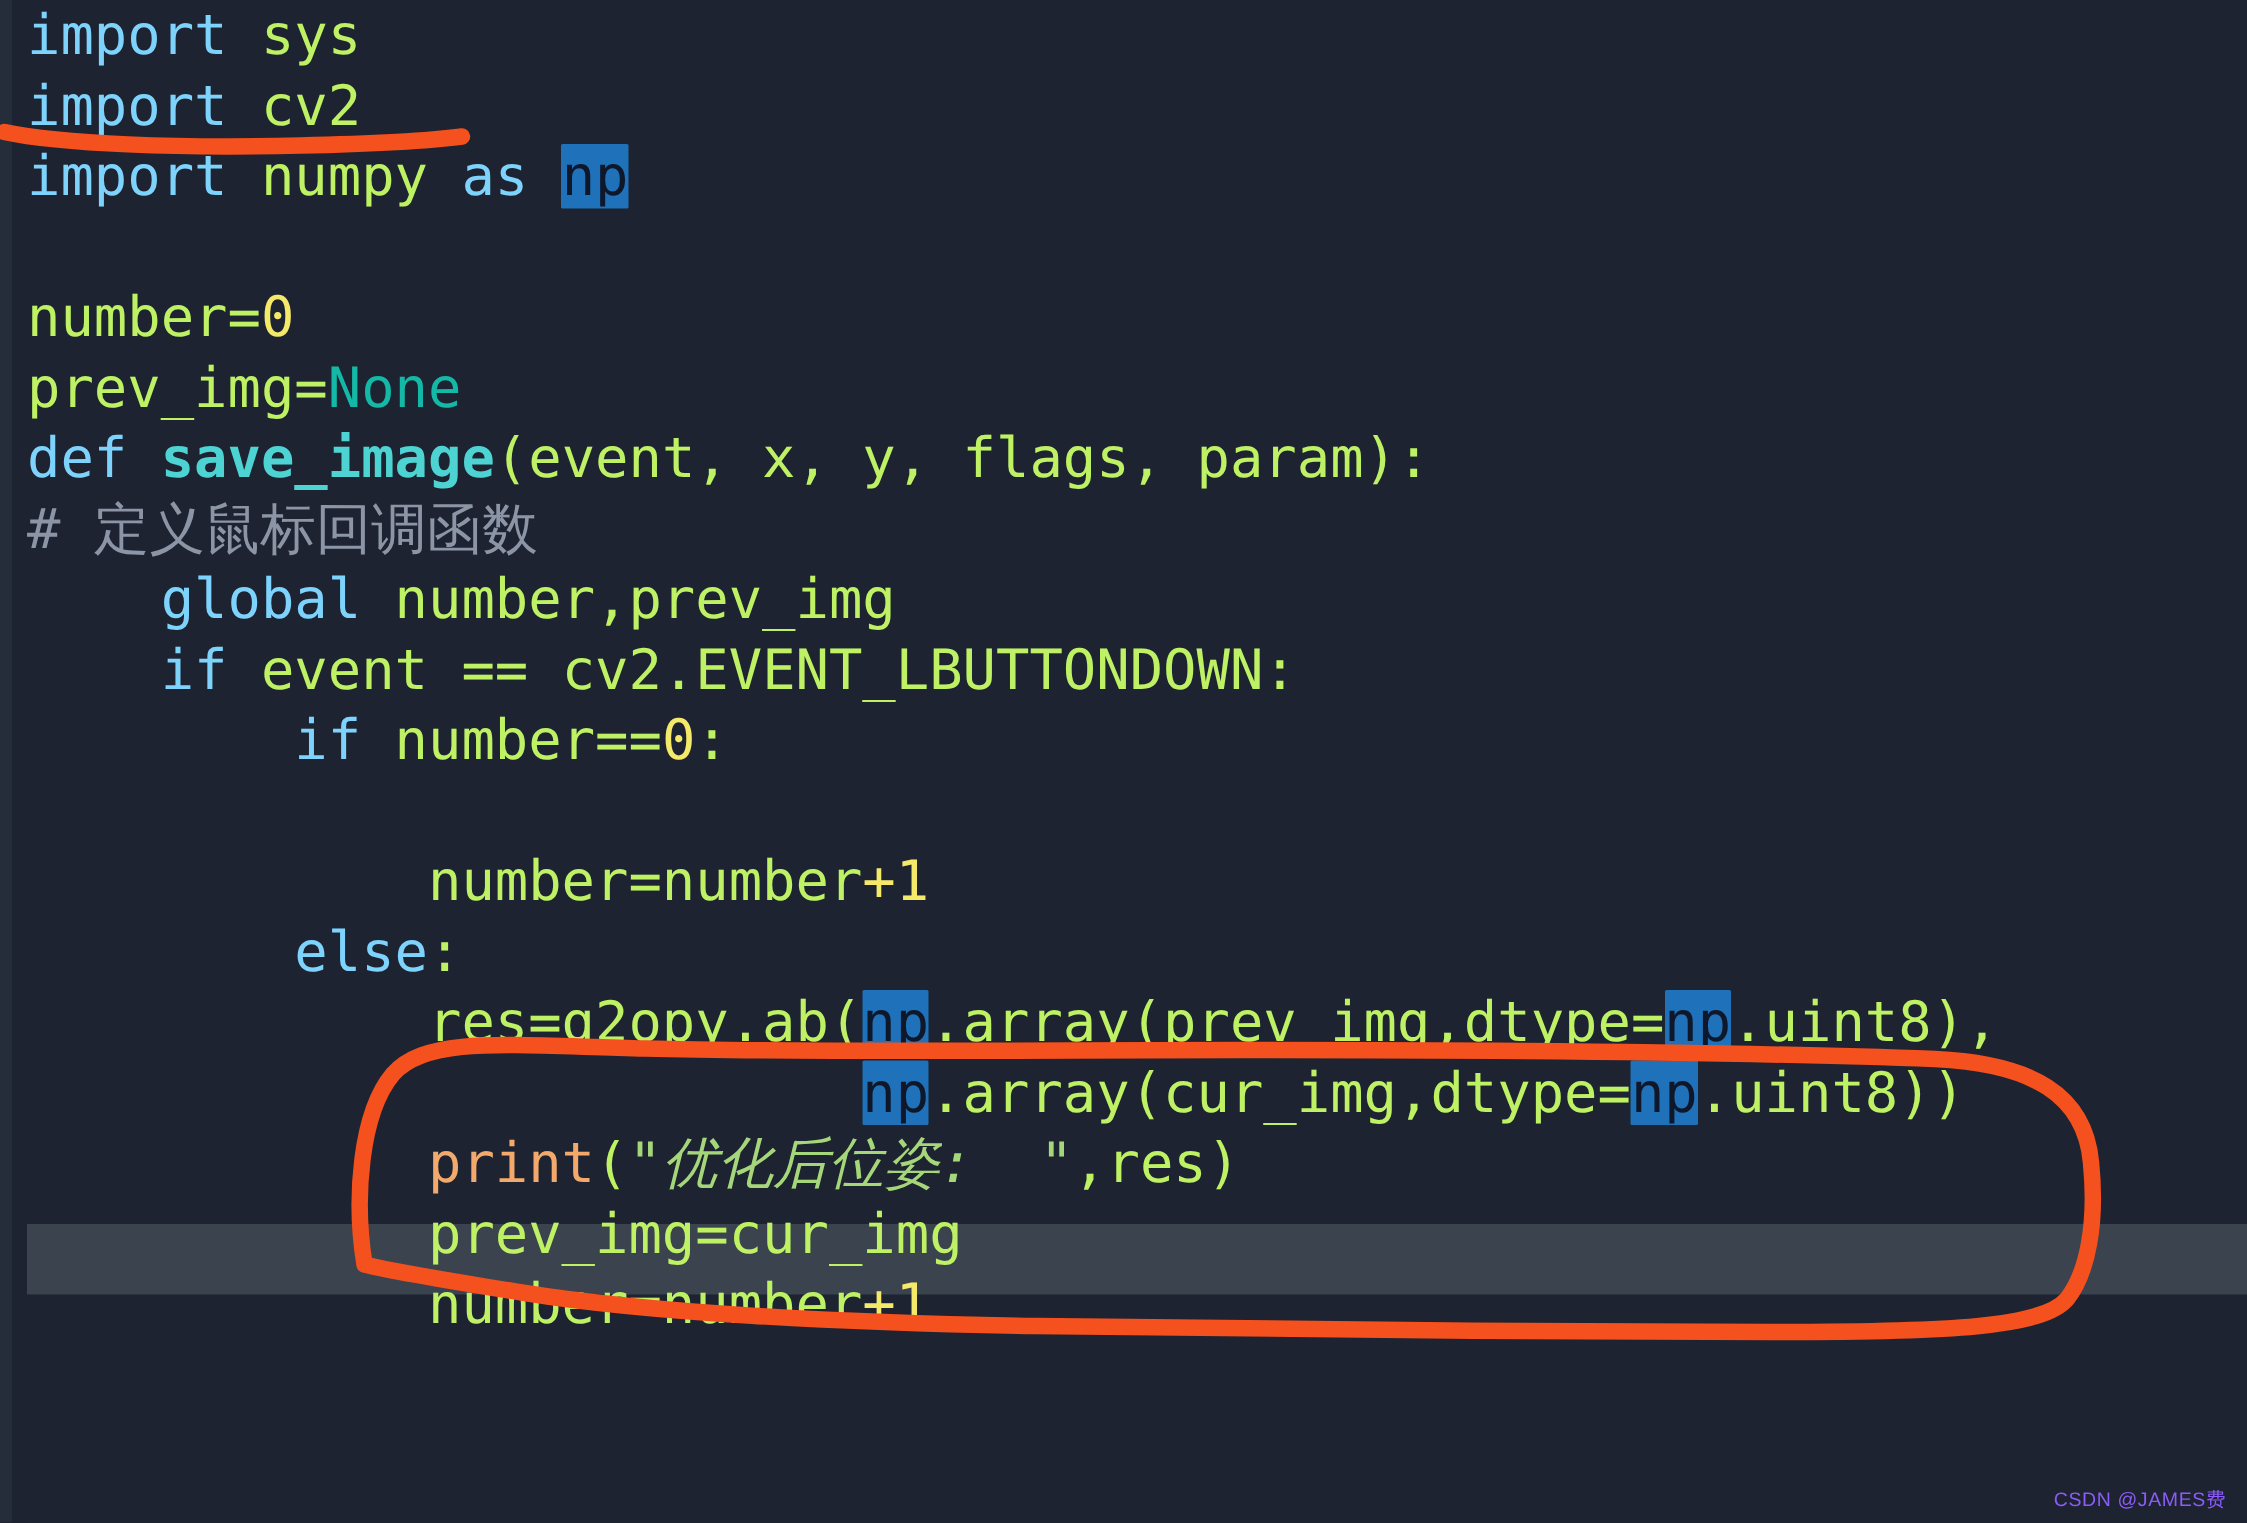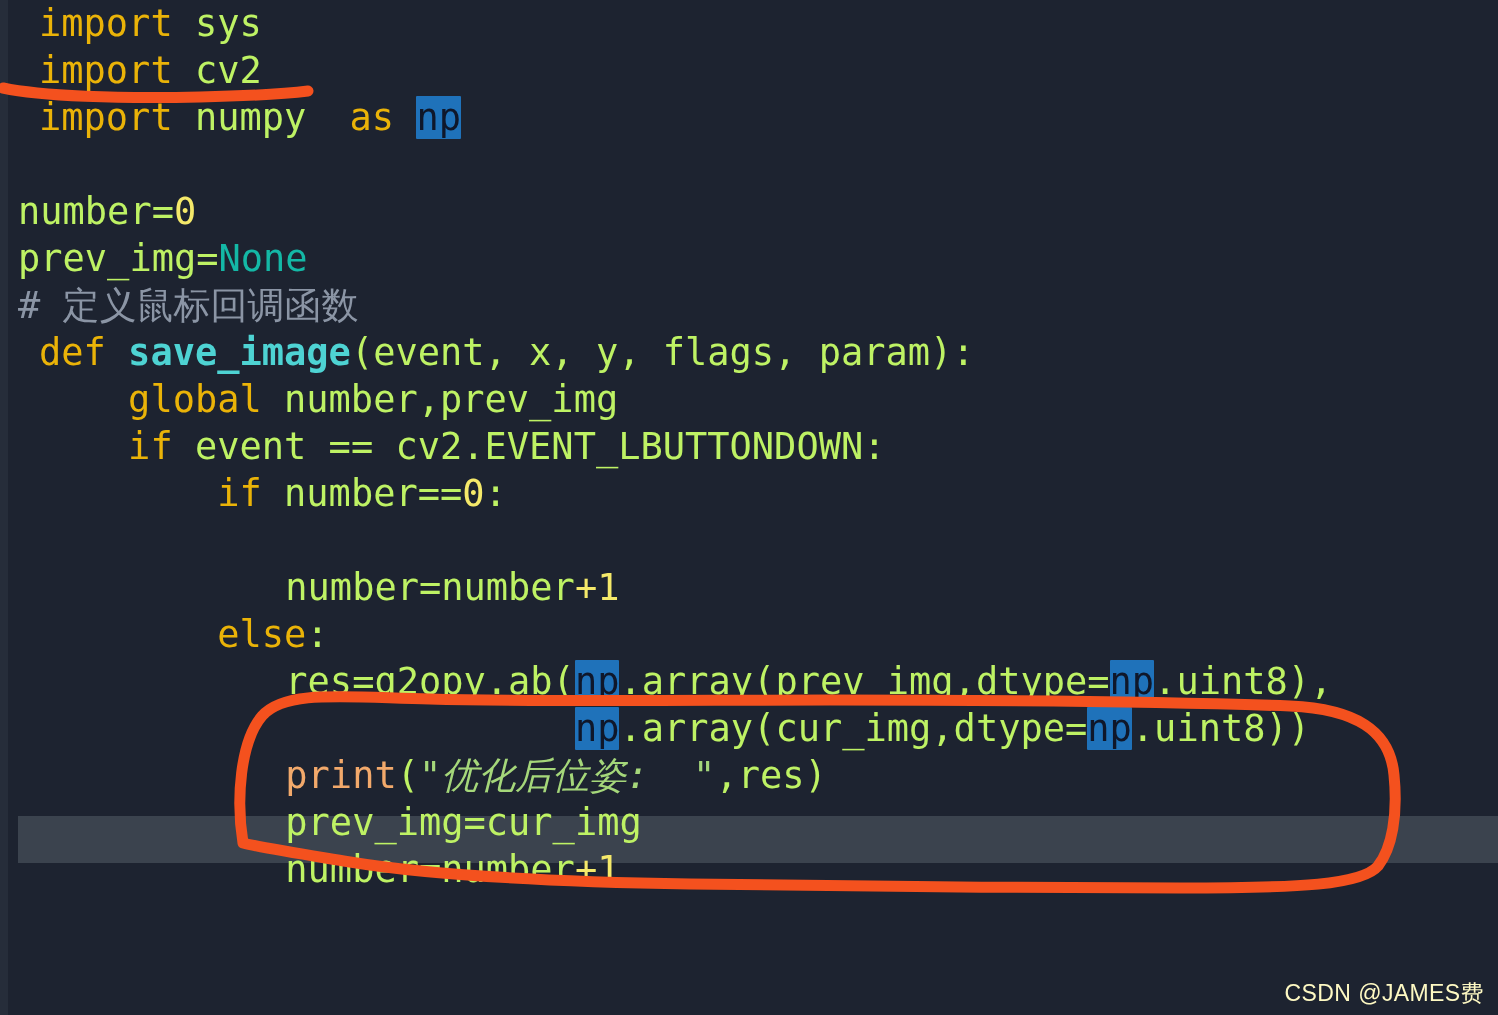--- a/index.html
+++ b/index.html
@@ -59,21 +59,21 @@
     position: absolute;
     left: 18px;
     top: 816px;
     width: 1480px;
     height: 47px;
     background: #3b434e;
     z-index: 1;
   }
 
   
-  .kw        { color: #eab308; margin-left: 21px; }          
+  .kw        { color: #7dd3fc; }          
   .fn        { color: #4ed3d3; font-weight: bold; }  
   .num       { color: #f5e96a; }          
   .const     { color: #14b8a6; }          
   .builtin   { color: #f2a96b; }          
   .comment   { color: #8b95a5; }
   .str       { color: #a5d77a; font-style: italic; }
   .plain     { color: #bef264; }
   .sel {
     background: #1f72ba;
     color: #0f172a;
@@ -87,22 +87,22 @@
     z-index: 6;
     pointer-events: none;
   }
 
   
   #watermark {
     position: absolute;
     right: 14px;
     bottom: 6px;
     font-family: "Liberation Sans", sans-serif;
-    font-size: 23px;
-    color: #fef9c3;
+    font-size: 13px;
+    color: #8b5cf6;
     letter-spacing: .4px;
     z-index: 8;
   }
 </style>
 </head>
 <body>
 
 <div id="editor" style="background: rgb(29, 35, 48);">
 
   <div id="left-edge-strip"></div>
@@ -110,22 +110,22 @@
 
   <div id="current-line-band" style="background: rgb(59, 67, 78);"></div>
 
   <div id="code">
       <div class="line"><span class="kw">import</span><span class="plain"> sys</span></div>
       <div class="line"><span class="kw">import</span><span class="plain"> cv2</span></div>
       <div class="line"><span class="kw">import</span><span class="plain"> numpy </span><span class="kw">as</span><span class="plain"> </span><span class="sel" style="background: rgb(31, 114, 186);">np</span></div>
       <div class="line blank"> </div>
       <div class="line"><span class="plain">number=</span><span class="num">0</span></div>
       <div class="line"><span class="plain">prev_img=</span><span class="const">None</span></div>
+      <div class="line"><span class="kw">def</span><span class="plain"> </span><span class="fn">save_image</span><span class="plain">(event, x, y, flags, param):</span></div>
       <div class="line"><span class="comment"># 定义鼠标回调函数</span></div>
-      <div class="line"><span class="kw">def</span><span class="plain"> </span><span class="fn">save_image</span><span class="plain">(event, x, y, flags, param):</span></div>
       <div class="line"><span class="plain">    </span><span class="kw">global</span><span class="plain"> number,prev_img</span></div>
       <div class="line"><span class="plain">    </span><span class="kw">if</span><span class="plain"> event == cv2.EVENT_LBUTTONDOWN:</span></div>
       <div class="line"><span class="plain">        </span><span class="kw">if</span><span class="plain"> number==</span><span class="num">0</span><span class="plain">:</span></div>
       <div class="line"><span class="plain">            </span></div>
       <div class="line"><span class="plain">            </span><span class="plain">number=number</span><span class="num">+1</span></div>
       <div class="line"><span class="plain">        </span><span class="kw">else</span><span class="plain">:</span></div>
       <div class="line"><span class="plain">            </span><span class="plain">res=g2opy.ab(</span><span class="sel" style="background: rgb(31, 114, 186);">np</span><span class="plain">.array(prev_img,dtype=</span><span class="sel" style="background: rgb(31, 114, 186);">np</span><span class="plain">.uint8),</span></div>
       <div class="line"><span class="plain">            </span><span class="plain">             </span><span class="sel" style="background: rgb(31, 114, 186);">np</span><span class="plain">.array(cur_img,dtype=</span><span class="sel" style="background: rgb(31, 114, 186);">np</span><span class="plain">.uint8))</span></div>
       <div class="line"><span class="plain">            </span><span class="builtin">print</span><span class="plain">(</span><span class="str">"</span><span class="str">优化后位姿:  </span><span class="str">"</span><span class="plain">,res)</span></div>
       <div class="line"><span class="plain">            </span><span class="plain">prev_img=cur_img</span></div>

